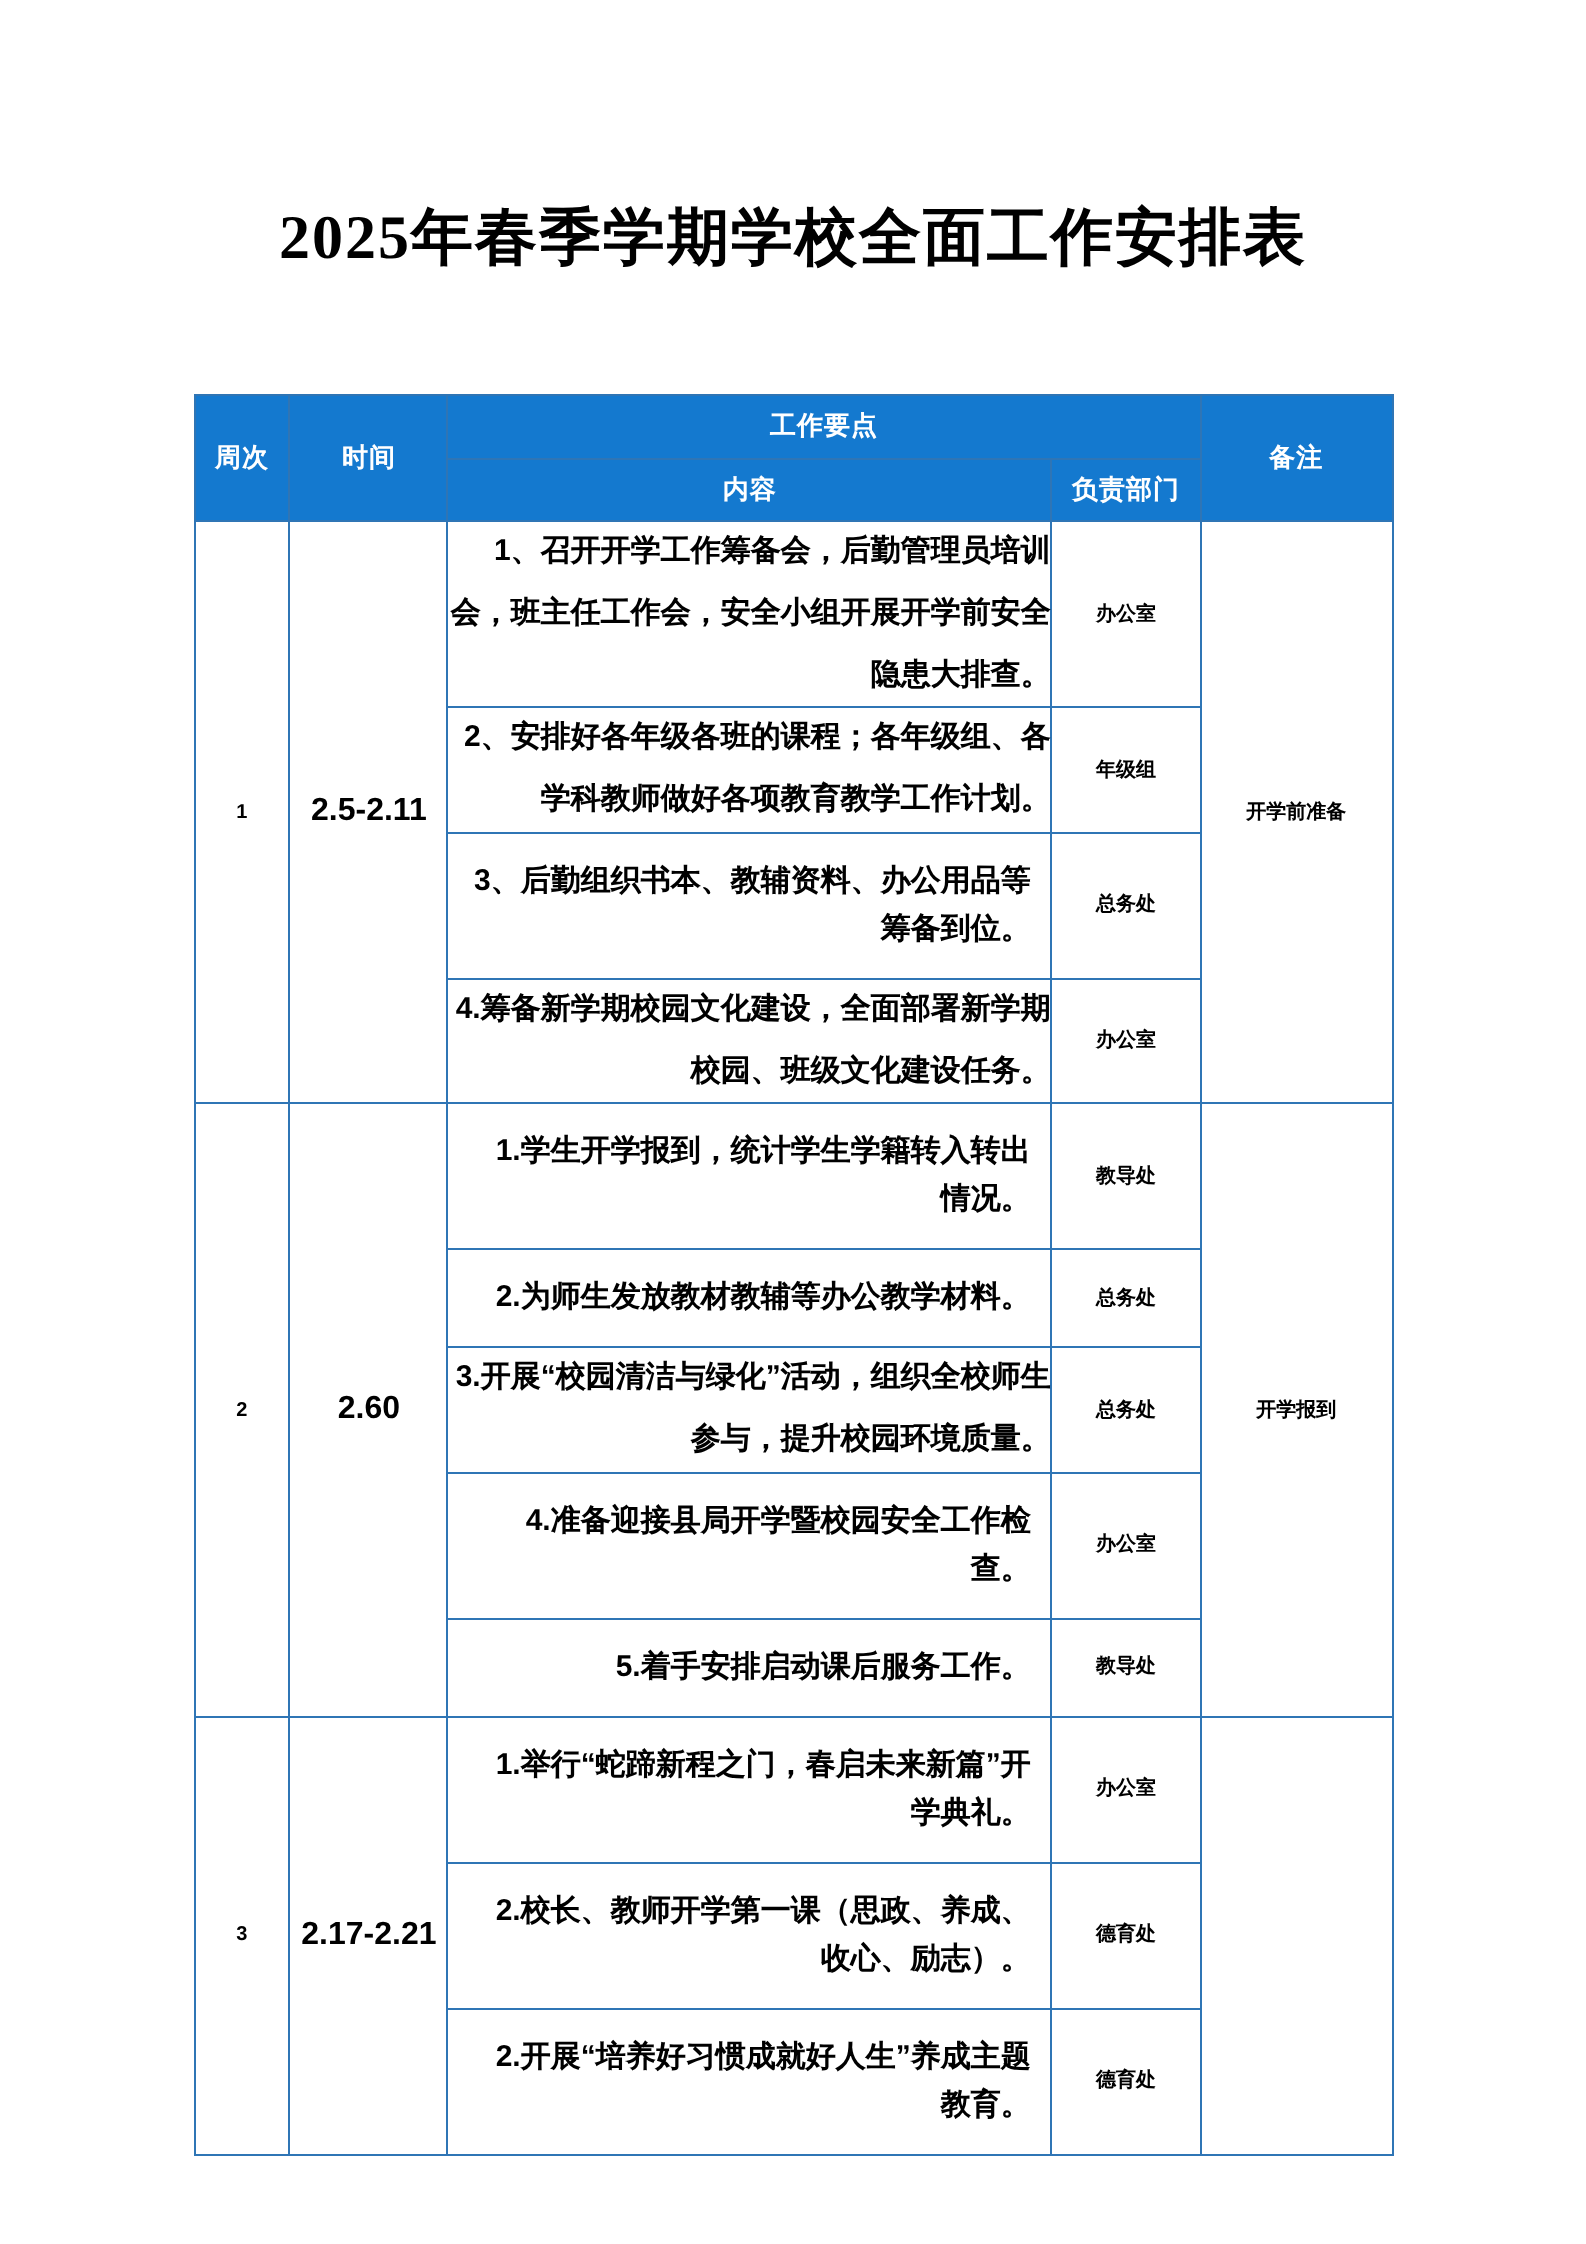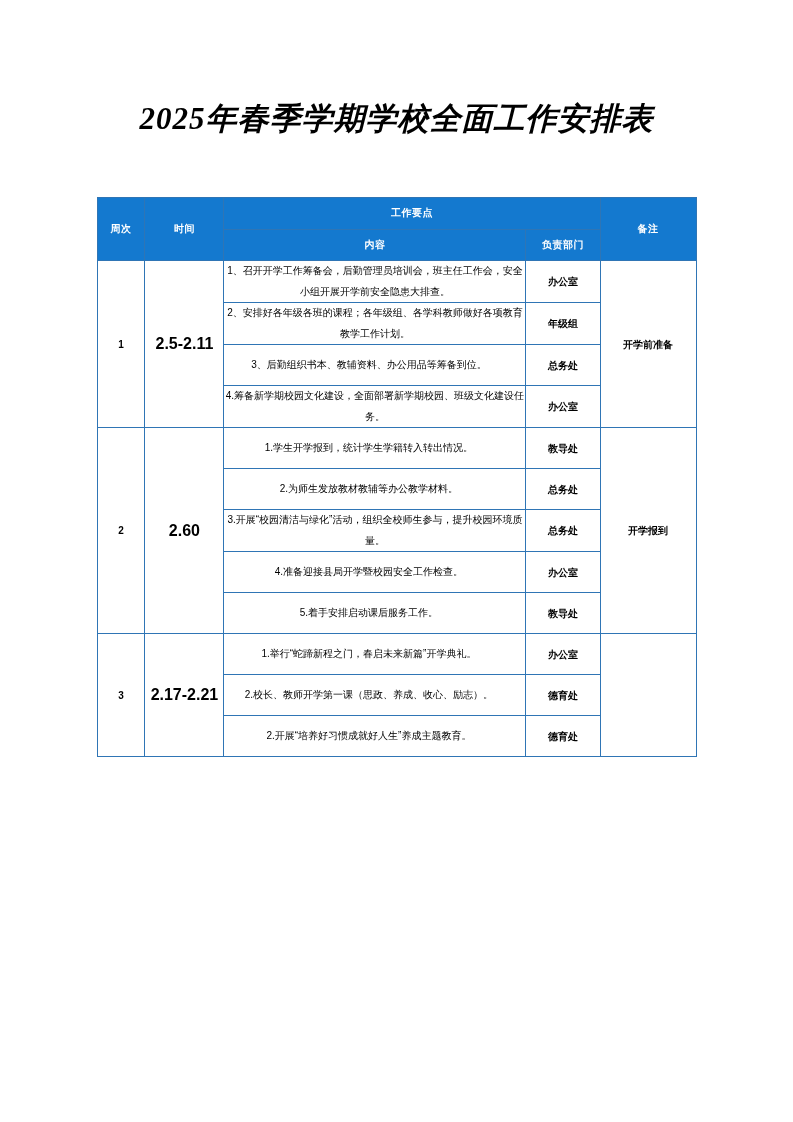--- a/index.html
+++ b/index.html
@@ -23,21 +23,20 @@
   .doc-title {
     font-family: "Liberation Serif", serif;
     font-size: 31px;
     font-weight: bold;
     text-align: center;
     letter-spacing: 1px;
     margin: 0;
     padding-top: 100px;
     line-height: 1.2;
     color: #000;
-    font-style: italic;
   }
   .table-wrap {
     margin: 60px auto 0 auto;
     width: 600px;
   }
   table.sched {
     border-collapse: collapse;
     width: 600px;
     table-layout: fixed;
     font-size: 11.5px;
@@ -46,50 +45,50 @@
     border: 1px solid #2f75b5;
     padding: 0;
     vertical-align: middle;
   }
   
   .hdr {
     background: #1479cf;
     color: #ffffff;
     font-weight: bold;
     text-align: center;
-    font-size: 10px;
+    font-size: 13px;
     letter-spacing: .5px;
   }
   .hdr-cell {
     padding: 6px 2px;
     line-height: 1.4;
   }
   .hdr-tall {
     height: 62px;
     margin-top: 16px;
   }
   
   .c-week, .c-time, .c-dept, .c-note {
     text-align: center;
     font-weight: bold;
     font-size: 10px;
     padding: 4px 2px;
     line-height: 1.5;
   }
   .c-time { font-size: 16px; }
   .c-content {
-    text-align: center;
-    font-weight: normal;
-    font-size: 10px;
+    text-align: right;
+    font-weight: bold;
+    font-size: 15px;
     padding: 9px 10px 9px 12px;
     line-height: 2.05;
   }
   .c-content.one-line {
     line-height: 1.6;
-    padding: 12px 24px 12px 12px;
+    padding: 12px 10px 12px 12px;
   }
   
   col.w-week { width: 40px; }
   col.w-time { width: 66px; }
   col.w-content { width: 252px; }
   col.w-dept { width: 62px; }
   col.w-note { width: 80px; }
 </style>
 </head>
 <body>

